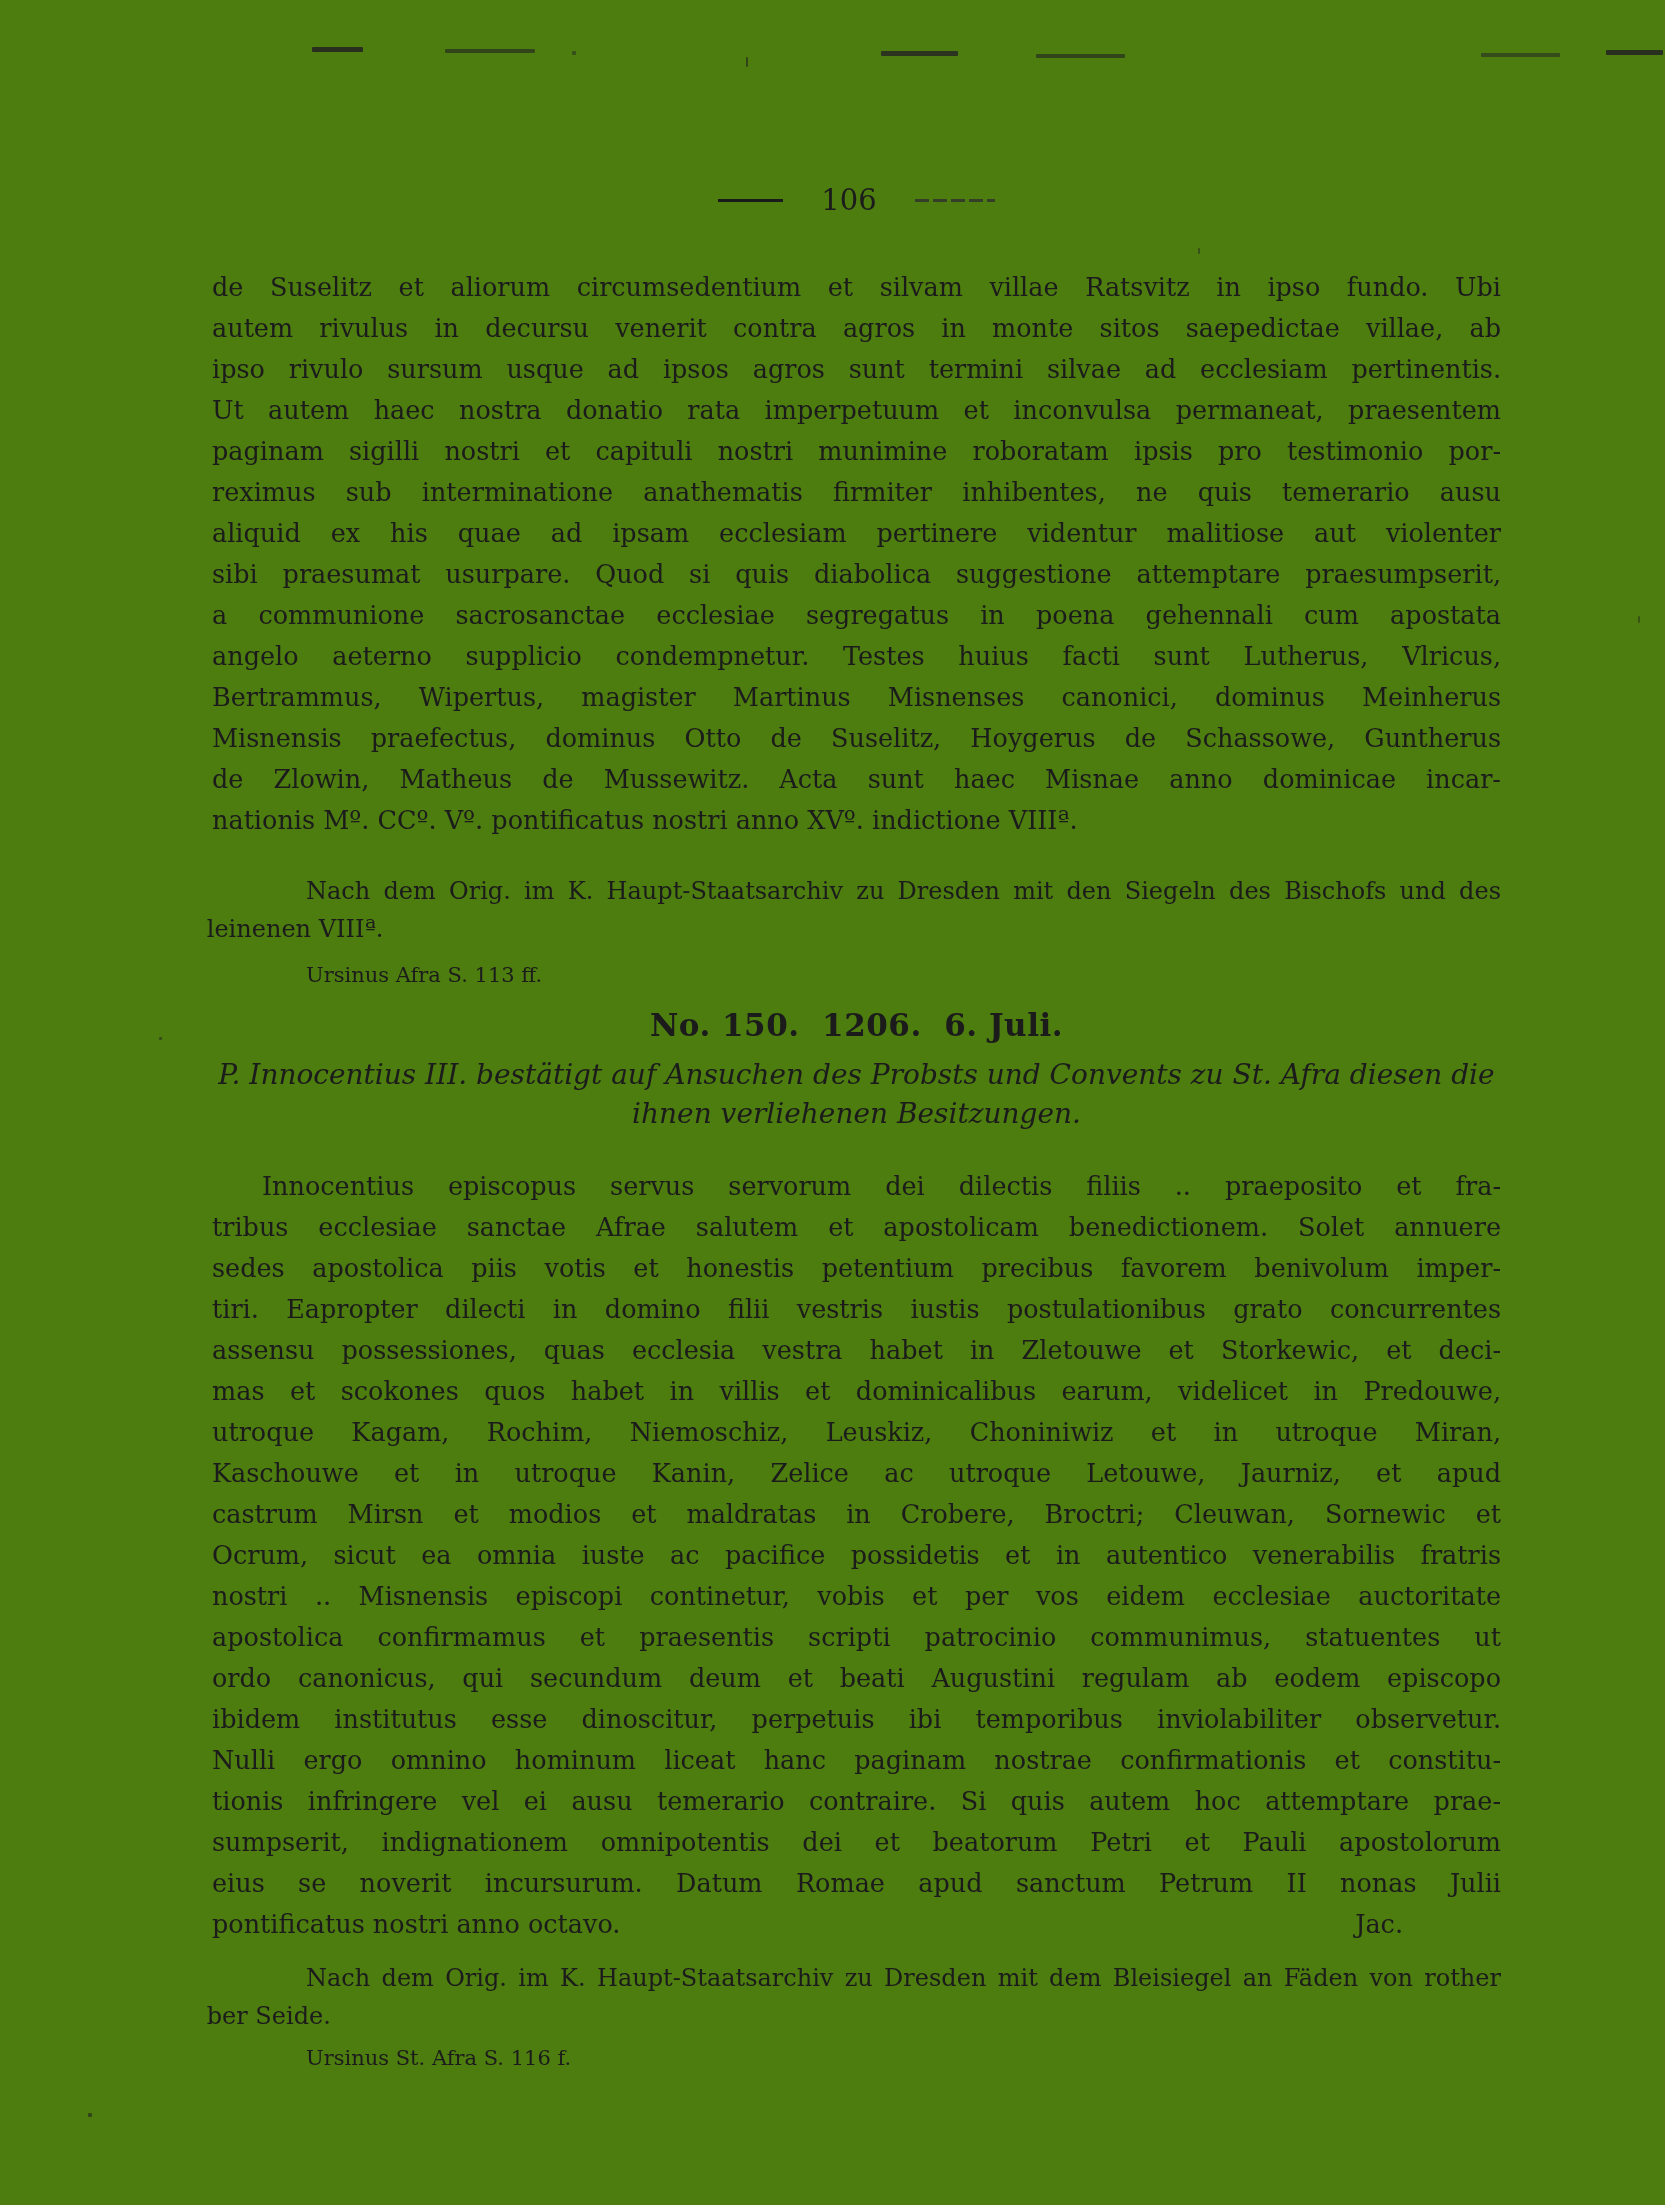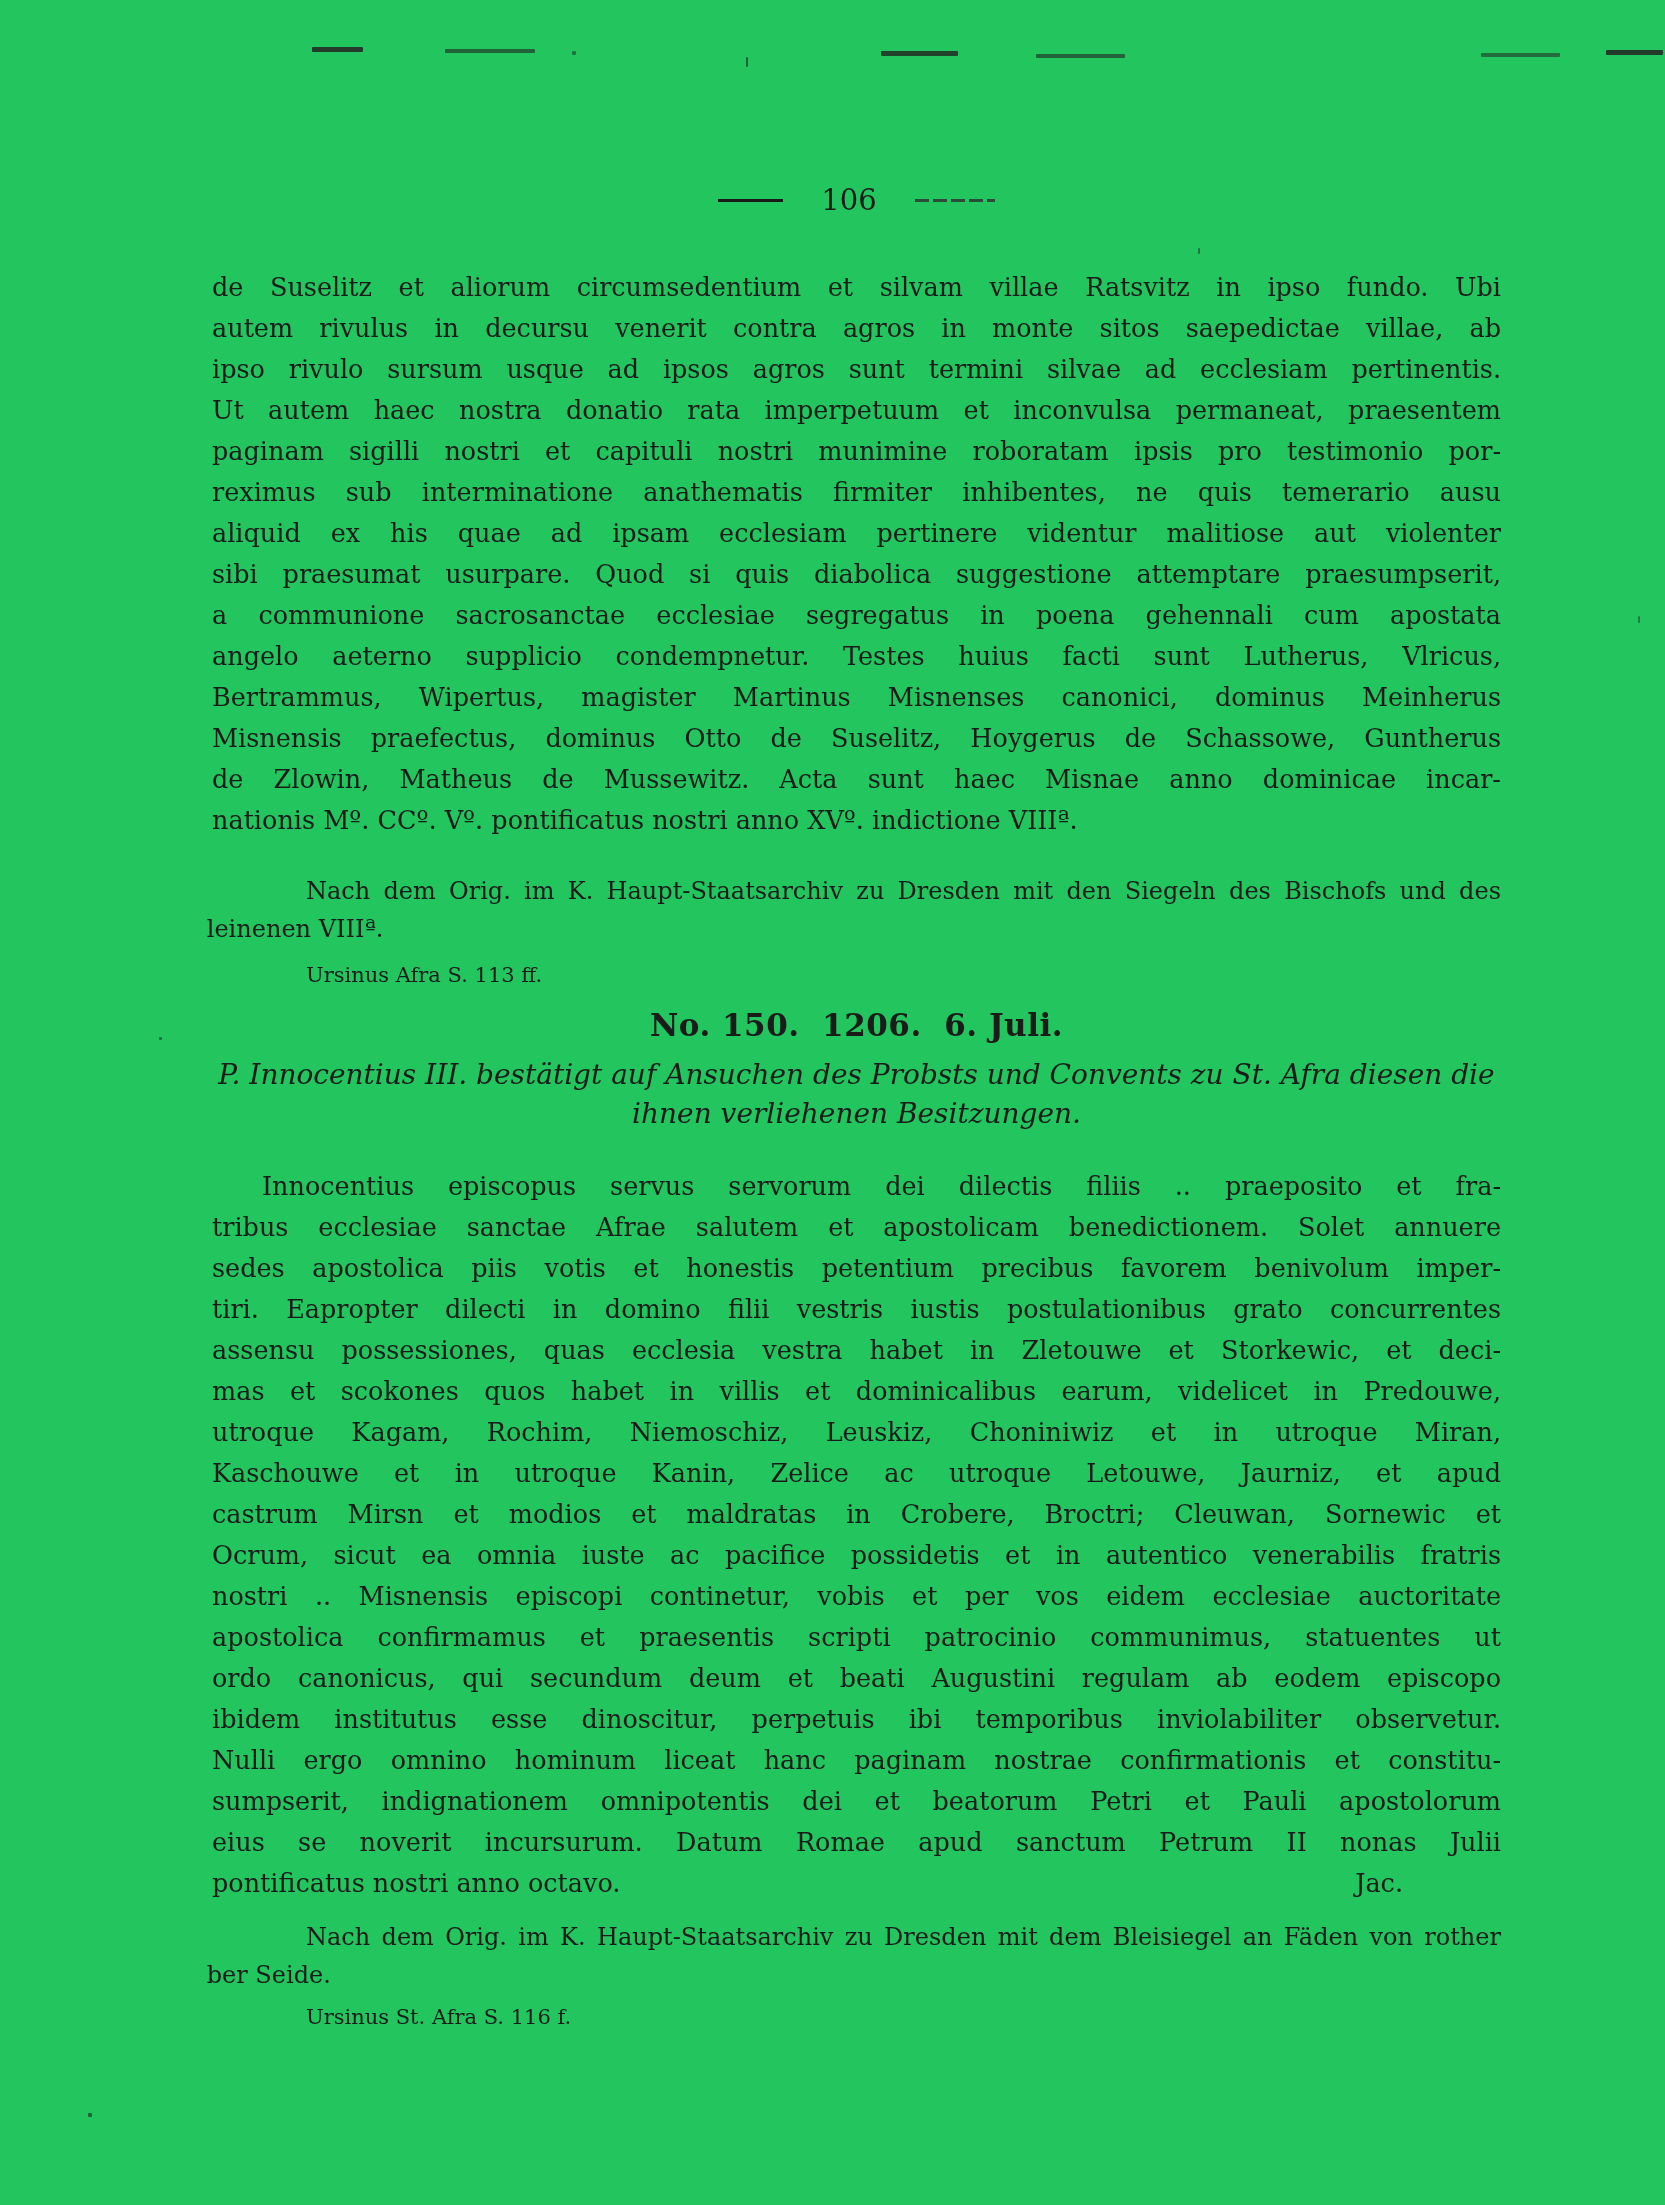--- a/index.html
+++ b/index.html
@@ -1,20 +1,20 @@
 <!DOCTYPE html>
 <html style="font-size:8.5px"><head>
 <meta charset="utf-8">
 <style>
   html, body { margin: 0; padding: 0; background: #e8e8e4; }
   .page {
     position: relative;
     width: 1665px;
     height: 2205px;
-    background: #22c55e;
+    background: #4d7c0f;
     color: #1b1b1b;
     font-family: "DejaVu Serif", "Liberation Serif", serif;
     overflow: hidden;
   }
   .content {
     position: absolute;
     left: 212px;
     top: 0;
     width: 1289px;
   }
@@ -162,20 +162,21 @@
       <div class="tline">mas et scokones quos habet in villis et dominicalibus earum, videlicet in Predouwe,</div>
       <div class="tline">utroque Kagam, Rochim, Niemoschiz, Leuskiz, Choniniwiz et in utroque Miran,</div>
       <div class="tline">Kaschouwe et in utroque Kanin, Zelice ac utroque Letouwe, Jaurniz, et apud</div>
       <div class="tline">castrum Mirsn et modios et maldratas in Crobere, Broctri; Cleuwan, Sornewic et</div>
       <div class="tline">Ocrum, sicut ea omnia iuste ac pacifice possidetis et in autentico venerabilis fratris</div>
       <div class="tline">nostri .. Misnensis episcopi continetur, vobis et per vos eidem ecclesiae auctoritate</div>
       <div class="tline">apostolica confirmamus et praesentis scripti patrocinio communimus, statuentes ut</div>
       <div class="tline">ordo canonicus, qui secundum deum et beati Augustini regulam ab eodem episcopo</div>
       <div class="tline">ibidem institutus esse dinoscitur, perpetuis ibi temporibus inviolabiliter observetur.</div>
       <div class="tline">Nulli ergo omnino hominum liceat hanc paginam nostrae confirmationis et constitu-</div>
+      <div class="tline">tionis infringere vel ei ausu temerario contraire.  Si quis autem hoc attemptare prae-</div>
       <div class="tline">sumpserit, indignationem omnipotentis dei et beatorum Petri et Pauli apostolorum</div>
       <div class="tline">eius se noverit incursurum.  Datum Romae apud sanctum Petrum II nonas Julii</div>
       <div class="tline last sig-row">
         <span class="left-text">pontificatus nostri anno octavo.</span>
         <span class="signature">Jac.</span>
       </div>
     </div>
 
     <div class="note second">
       <div class="nline justified ind">Nach dem Orig. im K. Haupt-Staatsarchiv zu Dresden mit dem Bleisiegel an Fäden von rother und gel-</div>

